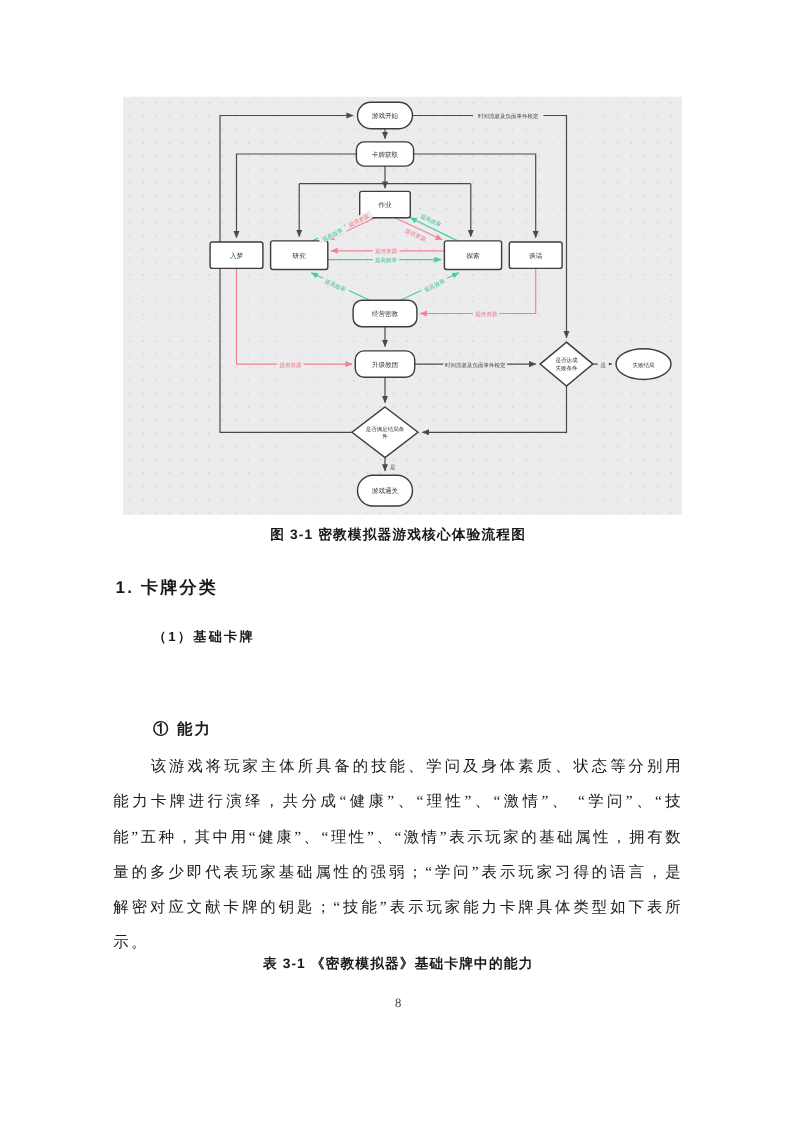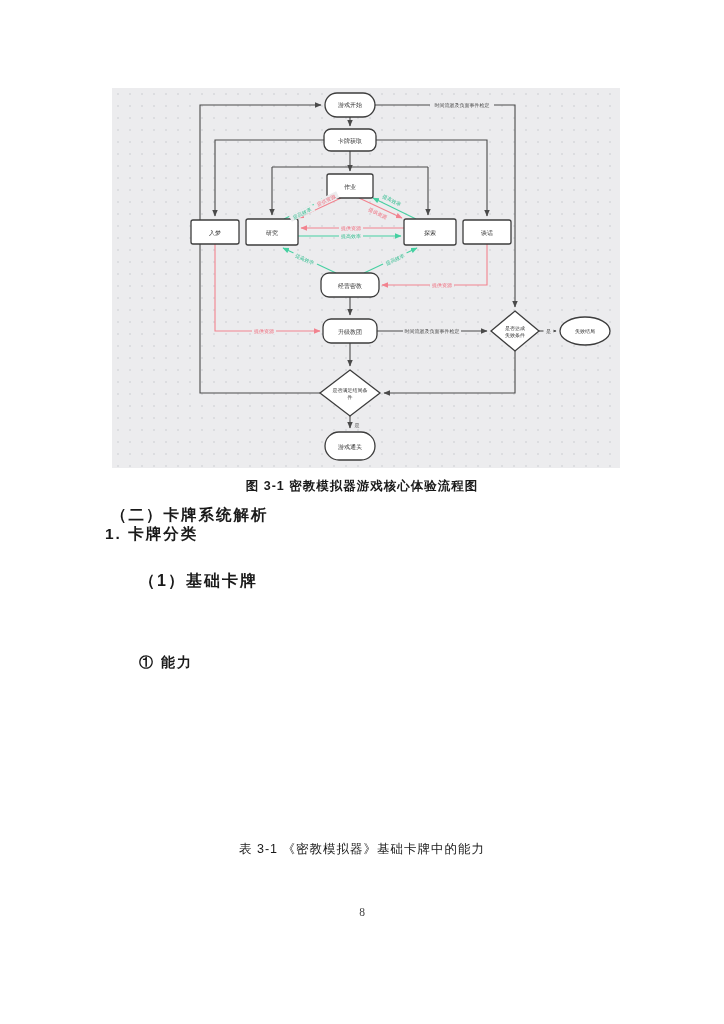--- a/index.html
+++ b/index.html
@@ -25,29 +25,29 @@
   .lblbg{fill:#ececee;}
   
   .content{position:absolute;left:103px;top:0;width:518px;height:760px;}
   .figcap{position:absolute;top:478px;left:0;width:100%;text-align:center;
           font-family:"Liberation Sans",sans-serif;font-weight:bold;font-size:12.5px;letter-spacing:1px;}
   .h-section{position:absolute;top:505px;left:8px;
           font-family:"Liberation Sans",sans-serif;font-weight:bold;font-size:15.5px;letter-spacing:2px;}
   .h-num{position:absolute;top:524px;left:2px;
           font-family:"Liberation Sans",sans-serif;font-weight:bold;font-size:15.5px;letter-spacing:2px;}
   .h-sub{position:absolute;top:571px;left:36px;
-          font-family:"Liberation Sans",sans-serif;font-weight:bold;font-size:16px;letter-spacing:2px;}
+          font-family:"Liberation Sans",sans-serif;font-weight:bold;font-size:12px;letter-spacing:2px;}
   .h-circ{position:absolute;top:654px;left:36px;
           font-family:"Liberation Sans",sans-serif;font-weight:bold;font-size:14px;letter-spacing:2px;}
   .para{position:absolute;left:0;width:518px;font-size:14px;line-height:32px;
         letter-spacing:2.2px;text-align:justify;text-align-last:left;text-indent:34px;}
   .para1{top:588px;}
   .para2{top:682px;}
-  .tblcap{position:absolute;top:841px;left:0;width:100%;text-align:center;
-          font-family:"Liberation Sans",sans-serif;font-weight:normal;font-size:12.5px;letter-spacing:1px;}
+  .tblcap{position:absolute;top:868px;left:0;width:100%;text-align:center;
+          font-family:"Liberation Sans",sans-serif;font-weight:bold;font-size:12.5px;letter-spacing:1px;}
   .pagenum{position:absolute;top:906px;left:0;width:100%;text-align:center;font-size:11.5px;color:#444;}
 </style>
 </head>
 <body>
 
 <div class="page">
 
   <div class="diagram">
     <svg width="508" height="380" viewBox="0 0 508 380">
       <defs>
@@ -186,21 +186,21 @@
         <g transform="translate(283,171) rotate(-25)">
           <rect class="lblbg" x="-13" y="-3.5" width="26" height="7"></rect>
           <text class="elbl egreen" x="0" y="2.2">提高效率</text>
         </g>
       </g>
     </svg>
   </div>
 
   <div class="content">
     <div class="figcap">图 3-1 密教模拟器游戏核心体验流程图</div>
-    <div class="h-section">（二）卡牌系统解析</div>
     <div class="h-num">1. 卡牌分类</div>
     <div class="h-sub">（1）基础卡牌</div>
     <div class="h-circ">① 能力</div>
+    <div class="para para2">该游戏将玩家主体所具备的技能、学问及身体素质、状态等分别用能力卡牌进行演绎，共分成“健康”、“理性”、“激情”、 “学问”、“技能”五种，其中用“健康”、“理性”、“激情”表示玩家的基础属性，拥有数量的多少即代表玩家基础属性的强弱；“学问”表示玩家习得的语言，是解密对应文献卡牌的钥匙；“技能”表示玩家能力卡牌具体类型如下表所示。</div>
     <div class="tblcap">表 3-1 《密教模拟器》基础卡牌中的能力</div>
     <div class="pagenum">8</div>
   </div>
 
 </div>
 
 </body></html>

